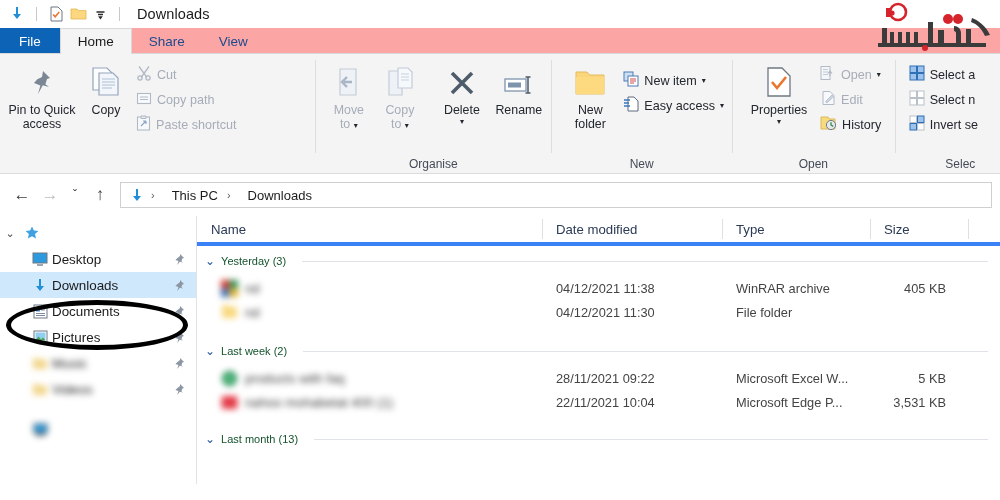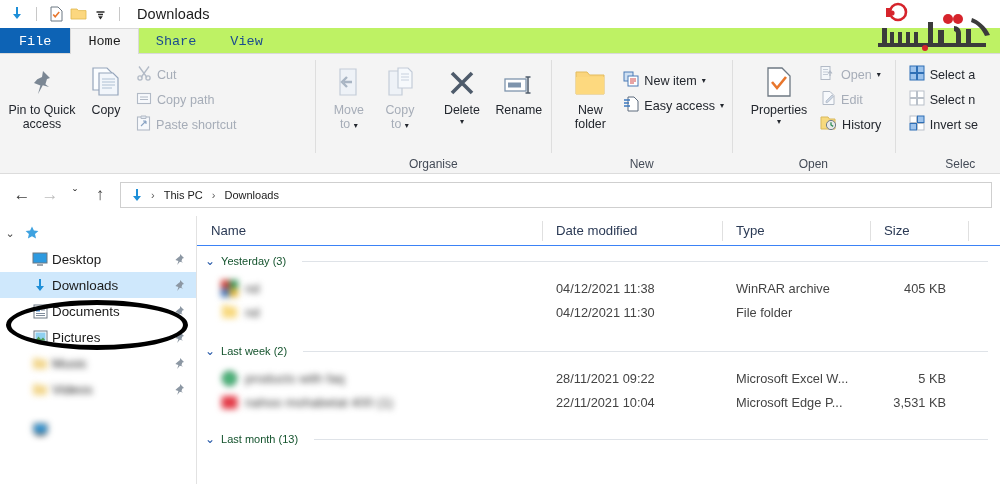--- a/index.html
+++ b/index.html
@@ -19,21 +19,21 @@
   }
   .qat-sep {
     width: 1px; height: 14px; background: #c8c8c8; margin: 0 8px;
   }
   .qat-btn { width: 22px; height: 22px; display: flex; align-items: center; justify-content: center; }
   .title-text {
     font-size: 14.5px; color: #1b1b1b; margin-left: 9px; letter-spacing: .1px;
   }
 
   
-  .tabstrip { height: 26px; display: flex; align-items: stretch; background: #bef264; position: relative; font-family: Liberation Mono, monospace; }
+  .tabstrip { height: 26px; display: flex; align-items: stretch; background: #fca5a5; position: relative; }
   .tabstrip::after {
     content: ""; position: absolute; left: 0; right: 0; bottom: 0; height: 1px; background: #d9d9d9;
   }
   .tab {
     display: flex; align-items: center; justify-content: center;
     font-size: 13.5px; padding: 0 17px; color: #1b4b8f; position: relative;
   }
   .tab.file { background: #0d63b5; color: #ffffff; padding: 0 19px; }
   .tab.active {
     background: #f4f4f4; color: #1b1b1b; border-left: 1px solid #d9d9d9;
@@ -78,42 +78,42 @@
   .navbtn {
     width: 28px; height: 28px; display: flex; align-items: center; justify-content: center;
     font-size: 17px; color: #3c3c3c;
   }
   .navbtn.dim { color: #bdbdbd; }
   .navbtn.small { width: 22px; font-size: 12px; }
   .addressbar {
     flex: 1; height: 26px; margin-left: 6px; border: 1px solid #cfcfcf; background: #ffffff;
     display: flex; align-items: center; padding: 0 8px; gap: 4px;
   }
-  .crumb { font-size: 11px; color: #1b1b1b; padding: 0 3px; }
+  .crumb { font-size: 13px; color: #1b1b1b; padding: 0 3px; margin-left: 8px; }
   .crumb-sep { font-size: 11px; color: #5a5a5a; padding: 0 2px; }
 
   
   .content { display: flex; height: 268px; }
   .sidebar { width: 196px; position: relative; background: #ffffff; padding-top: 4px; overflow: hidden; }
   .nav-row {
     height: 26px; display: flex; align-items: center; padding-right: 10px; position: relative;
   }
   .nav-row.sel { background: #cfe8fc; }
   .nav-chev { width: 20px; text-align: center; font-size: 11px; color: #4a4a4a; }
   .nav-ico { width: 24px; display: flex; align-items: center; justify-content: center; }
   .nav-lbl { font-size: 13.4px; color: #1b1b1b; flex: 1; }
   .nav-pin { width: 14px; display: flex; align-items: center; justify-content: center; }
   .nav-row.indent .nav-chev { width: 28px; }
   .blurred { filter: blur(3.4px); }
 
   .vsplit { width: 1px; background: #e2e2e2; }
 
   .filepane { flex: 1; position: relative; overflow: hidden; }
   .colhead {
-    height: 30px; display: flex; align-items: center; border-bottom: 1px solid #3b82f6; background: #ffffff;
+    height: 30px; display: flex; align-items: center; border-bottom: 4px solid #3b82f6; background: #ffffff;
   }
   .col { font-size: 13.2px; color: #2b3a55; padding-left: 14px; position: relative; height: 30px; display: flex; align-items: center; }
   .col + .col::before { content: ""; position: absolute; left: 0; top: 5px; bottom: 5px; width: 1px; background: #e0e0e0; }
   .col.c-name { width: 345px; }
   .col.c-date { width: 180px; }
   .col.c-type { width: 148px; }
   .col.c-size { width: 98px; }
   .col.c-end { flex: 1; }
   .sortmark { position: absolute; top: -3px; left: 50%; font-size: 10px; color: #7d8da8; }
 

